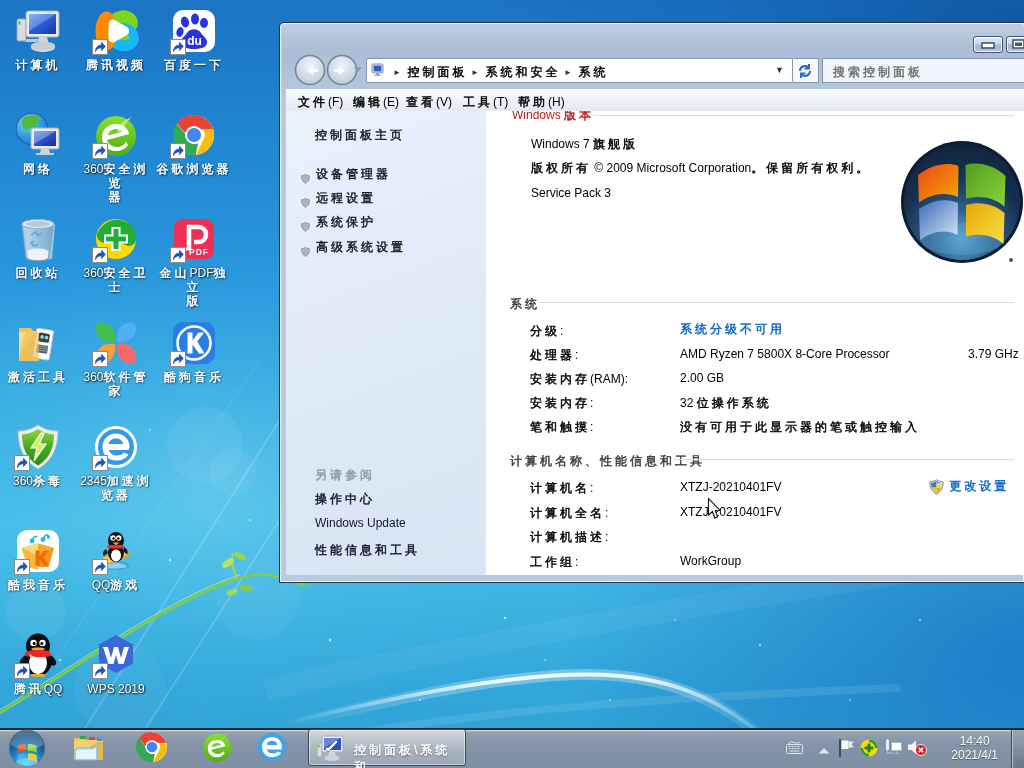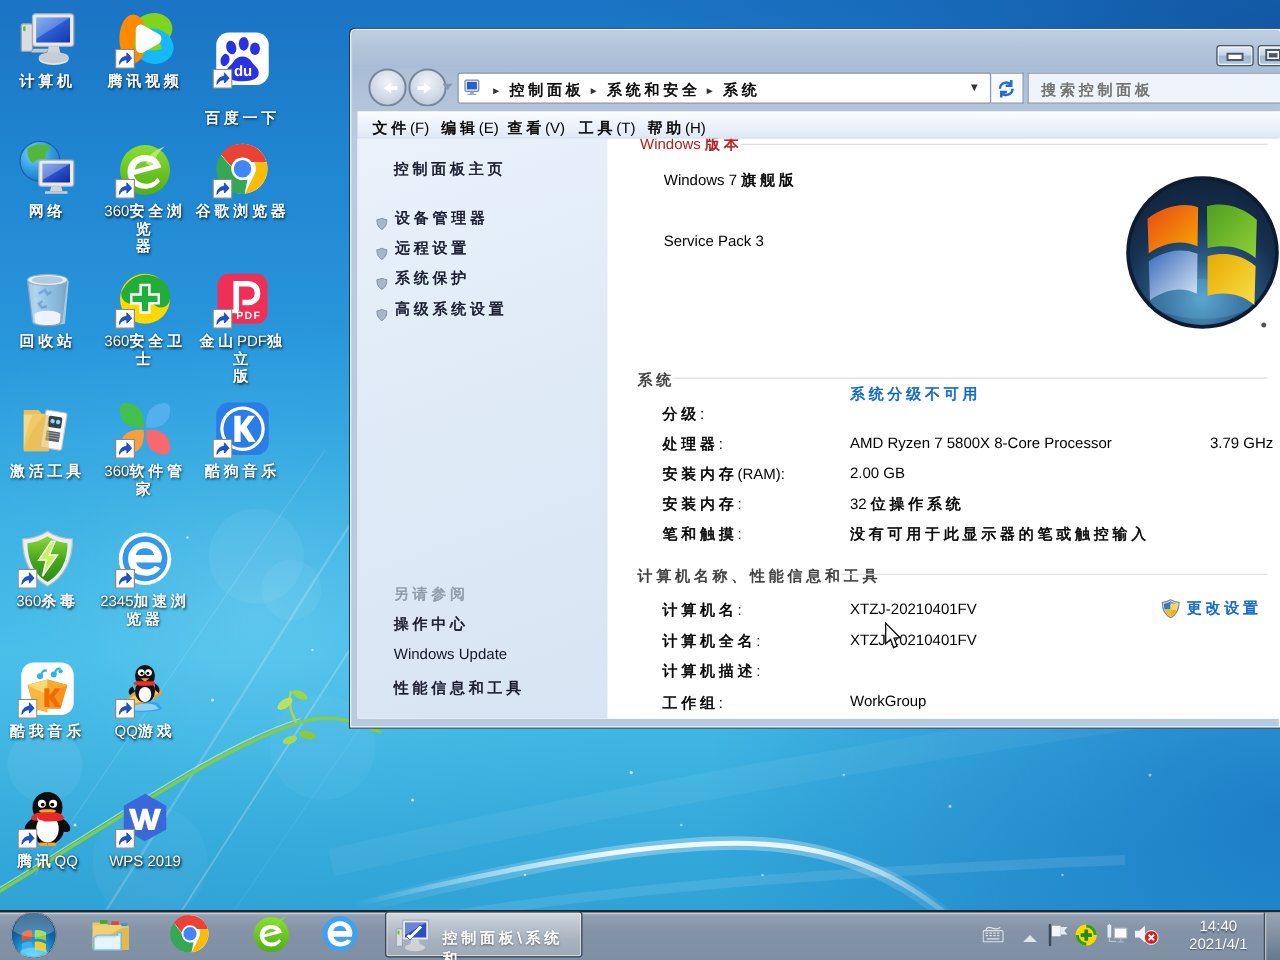--- a/index.html
+++ b/index.html
@@ -157,21 +157,21 @@
 <path d="M18.5,13.2 C17.3,14 16.6,15.3 16.6,16.8 L16.6,31.2 C16.6,32.7 17.3,34 18.5,34.8 C19.8,35.6 21.3,35.6 22.5,34.9 L35.2,27.7 C36.4,27 37.1,25.7 37.1,24 C37.1,22.3 36.4,21 35.2,20.3 L22.5,13.1 C21.3,12.4 19.8,12.4 18.5,13.2Z" fill="#fff"></path>
       </svg>
       <svg class="sc" width="16" height="16" viewBox="0 0 16 16">
         <rect x="0.5" y="0.5" width="15" height="15" fill="#fff" stroke="#8a8a8a"></rect>
         <path d="M3.5,12.5 C3.5,8.5 6,6.2 9.5,6 L9.5,3.2 L13.3,7.5 L9.5,11.5 L9.5,8.8 C6.8,8.8 4.8,10 3.5,12.5Z" fill="#1d52c8" stroke="#123c9e" stroke-width="0.6"></path>
       </svg>
     </div>
 <div class="lb"><span class="cj">腾讯视频</span></div>
   </div>
 <div class="di" style="left:155px;top:7px">
-<div style="position:relative;width:48px;height:48px;margin:16px auto">
+<div style="position:relative;width:48px;height:48px;margin:0 auto">
       <svg class="ic" width="48" height="48" viewBox="0 0 48 48">
         <rect x="3" y="3" width="42" height="42" rx="10" fill="#fff"></rect>
 <g fill="#2932e1">
           <ellipse cx="15" cy="15" rx="4" ry="5.5" transform="rotate(-15 15 15)"></ellipse>
           <ellipse cx="25" cy="12" rx="4" ry="5.5"></ellipse>
           <ellipse cx="34" cy="16" rx="4" ry="5"></ellipse>
           <ellipse cx="10" cy="25" rx="3.5" ry="5" transform="rotate(15 10 25)"></ellipse>
 <path d="M17,26 C20,21 28,21 31,26 C33,29.5 37,31 37,35 C37,40 32,42 24,42 C16,42 11,40 11,35 C11,31 15,29.5 17,26Z"></path>
         </g>
 <text x="24.5" y="38" font-family="Liberation Sans" font-size="12" font-weight="bold" fill="#fff" text-anchor="middle">du</text>
@@ -544,20 +544,21 @@
       <div class="it" style="left:29px;top:356px;color:#8e9aa8"><span class="cj">另请参阅</span></div>
       <div class="it" style="left:29px;top:380px"><span class="cj">操作中心</span></div>
       <div class="it" style="left:29px;top:405px">Windows Update</div>
       <div class="it" style="left:29px;top:431px"><span class="cj">性能信息和工具</span></div>
     </div>
     <div id="main">
 
       <div class="hdr" style="left:26px;top:-4px;color:#b91c1c">Windows <span class="cj">版本</span></div>
       <div class="hr" style="left:107px;top:4px;right:10px"></div>
       <div class="val" style="left:45px;top:25px">Windows 7 <span class="cj">旗舰版</span></div>
+      <div class="val" style="left:45px;top:49px"><span class="cj">版权所有</span> © 2009 Microsoft Corporation<span class="cj">。保留所有权利。</span></div>
       <div class="val" style="left:45px;top:75px">Service Pack 3</div>
       <svg style="position:absolute;left:414px;top:29px" width="124" height="124" viewBox="0 0 124 124">
         <defs>
         <radialGradient id="orbg" cx="0.5" cy="0.82" r="0.9">
           <stop offset="0" stop-color="#5fa6d2"></stop>
               <stop offset="0.3" stop-color="#2c5d88"></stop>
               <stop offset="0.62" stop-color="#16304f"></stop>
               <stop offset="1" stop-color="#0f2038"></stop>
         </radialGradient>
         <linearGradient id="fR" x1="0" y1="0" x2="1" y2="1">
@@ -582,21 +583,21 @@
         <ellipse cx="62" cy="99" rx="42" ry="16" fill="#58a2cf" opacity="0.4"></ellipse>
         <path d="M18,35 C31,25 47,21.5 58.5,26 L58,57 C46,51.5 32,53.5 19,62.5 Z" fill="url(#fR)"></path>
         <path d="M65.5,25 C79,21 95,26 105.5,36 L104.5,66.5 C94,57.5 80,55 66,58.5 Z" fill="url(#fG)"></path>
         <path d="M19,69 C32,60 46,58 58,63 L57.5,95 C46,89 33,91 20,100 Z" fill="url(#fB)"></path>
         <path d="M66,65 C80,61 94,64 104.5,73 L103.5,104 C93,95 80,93 66,96.5 Z" fill="url(#fY)"></path>
         <circle cx="111" cy="120" r="2" fill="#555"></circle>
       </svg>
       <div class="hdr" style="left:24px;top:185px;color:#3c3c3c"><span class="cj">系统</span></div>
       <div class="hr" style="left:52px;top:191px;right:10px"></div>
       <div class="lbl" style="left:44px;top:212px"><span class="cj">分级</span>:</div>
-      <div class="val lnk" style="left:194px;top:196px"><span class="cj">系统分级不可用</span></div>
+      <div class="val lnk" style="left:194px;top:210px"><span class="cj">系统分级不可用</span></div>
       <div class="lbl" style="left:44px;top:236px"><span class="cj">处理器</span>:</div>
       <div class="val" style="left:194px;top:236px">AMD Ryzen 7 5800X 8-Core Processor</div>
       <div class="val" style="left:482px;top:236px">3.79 GHz</div>
       <div class="lbl" style="left:44px;top:260px"><span class="cj">安装内存</span>(RAM):</div>
       <div class="val" style="left:194px;top:260px">2.00 GB</div>
       <div class="lbl" style="left:44px;top:284px"><span class="cj">安装内存</span>:</div>
       <div class="val" style="left:194px;top:284px">32 <span class="cj">位操作系统</span></div>
       <div class="lbl" style="left:44px;top:308px"><span class="cj">笔和触摸</span>:</div>
       <div class="val" style="left:194px;top:308px"><span class="cj">没有可用于此显示器的笔或触控输入</span></div>
       <div class="hdr" style="left:24px;top:342px;color:#3c3c3c"><span class="cj">计算机名称、性能信息和工具</span></div>

